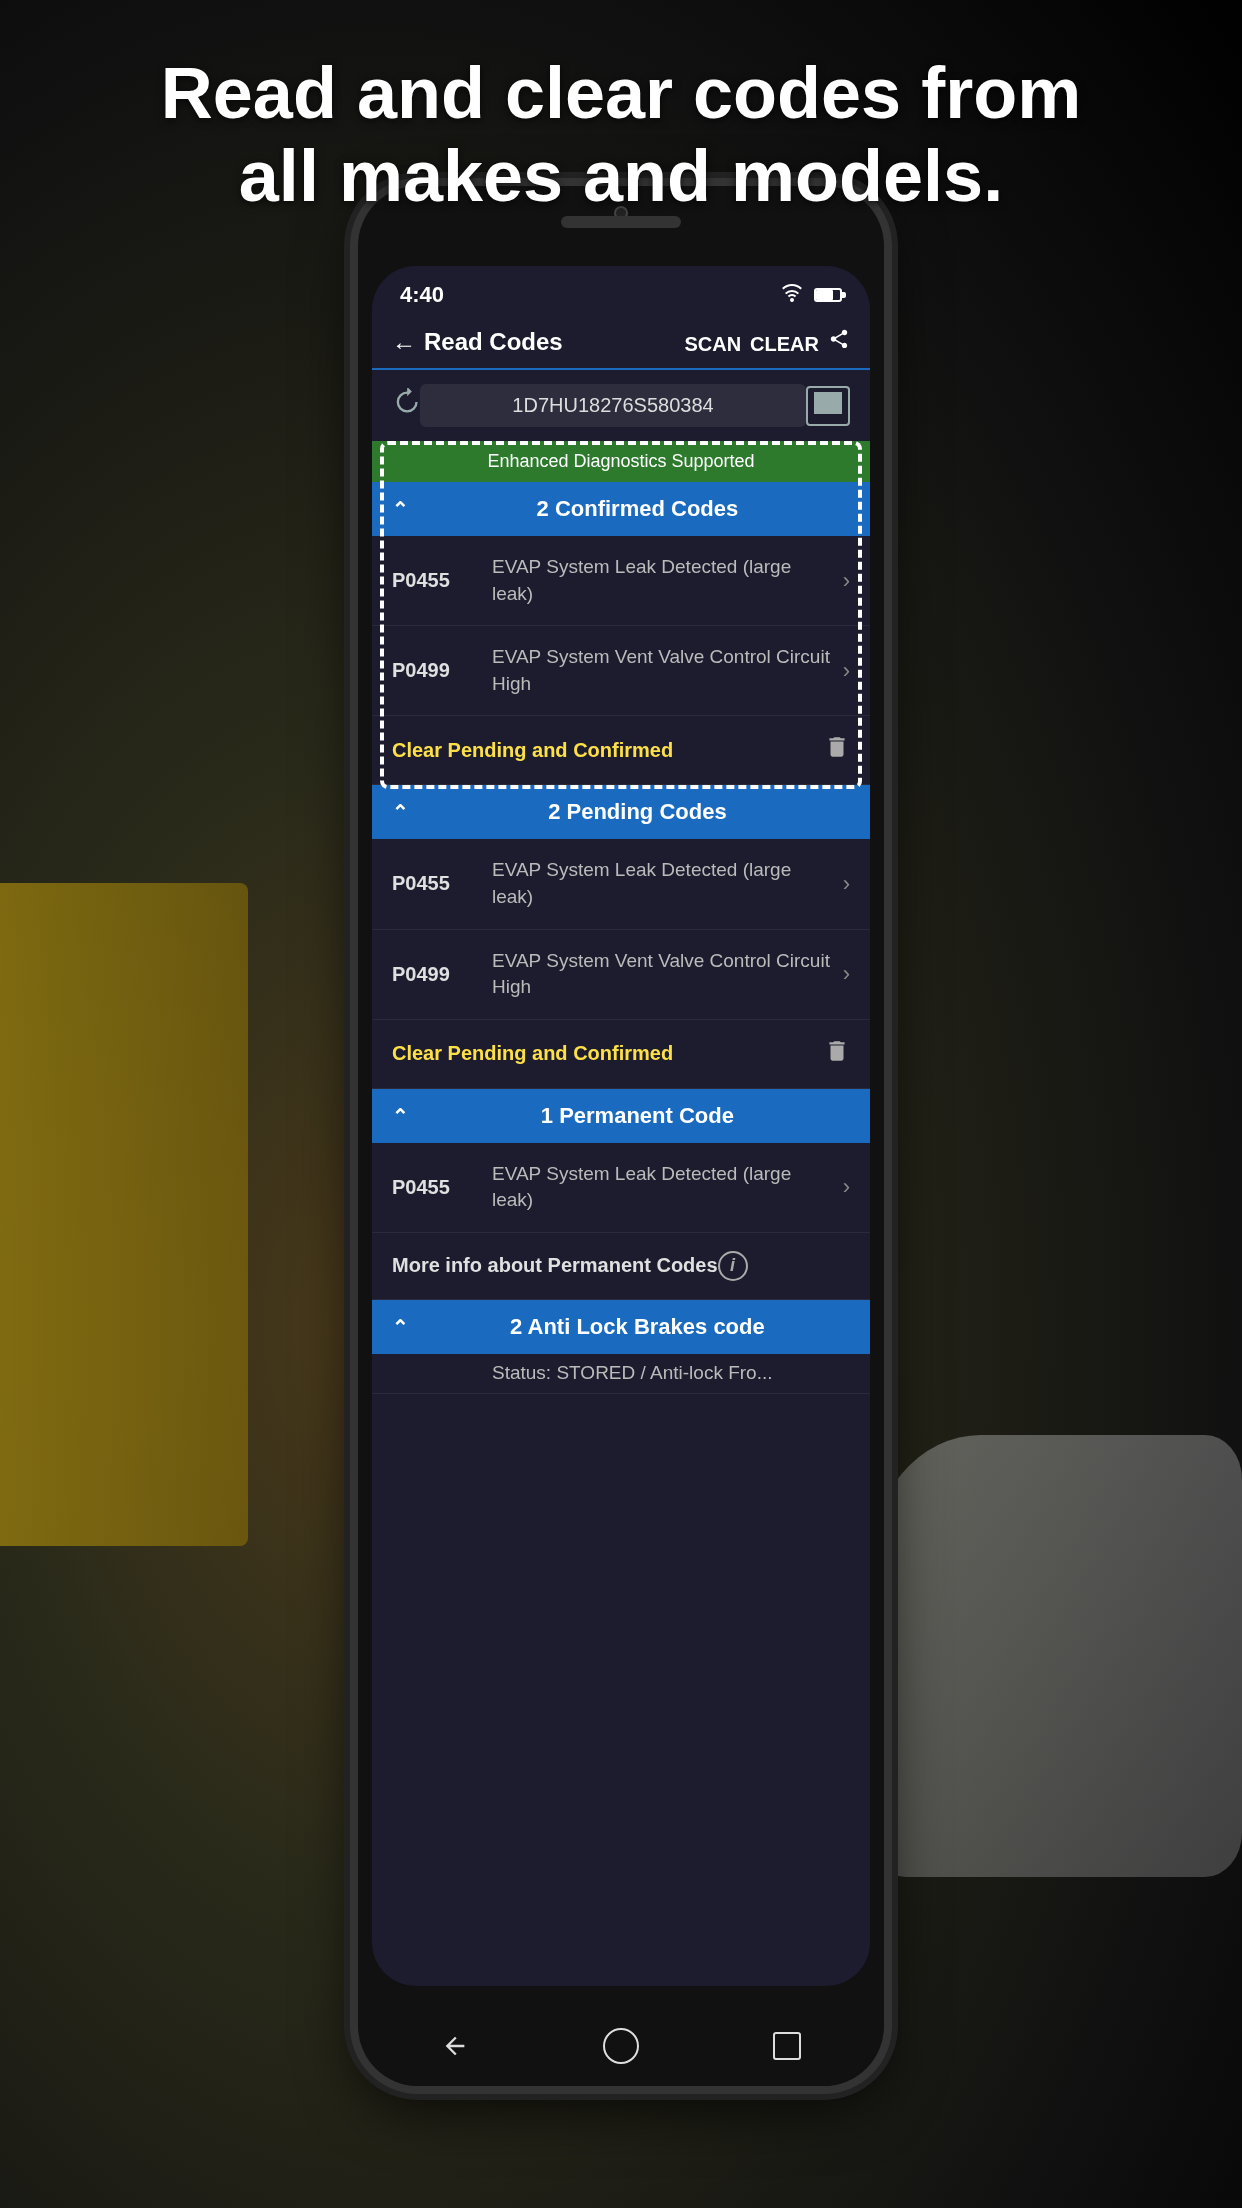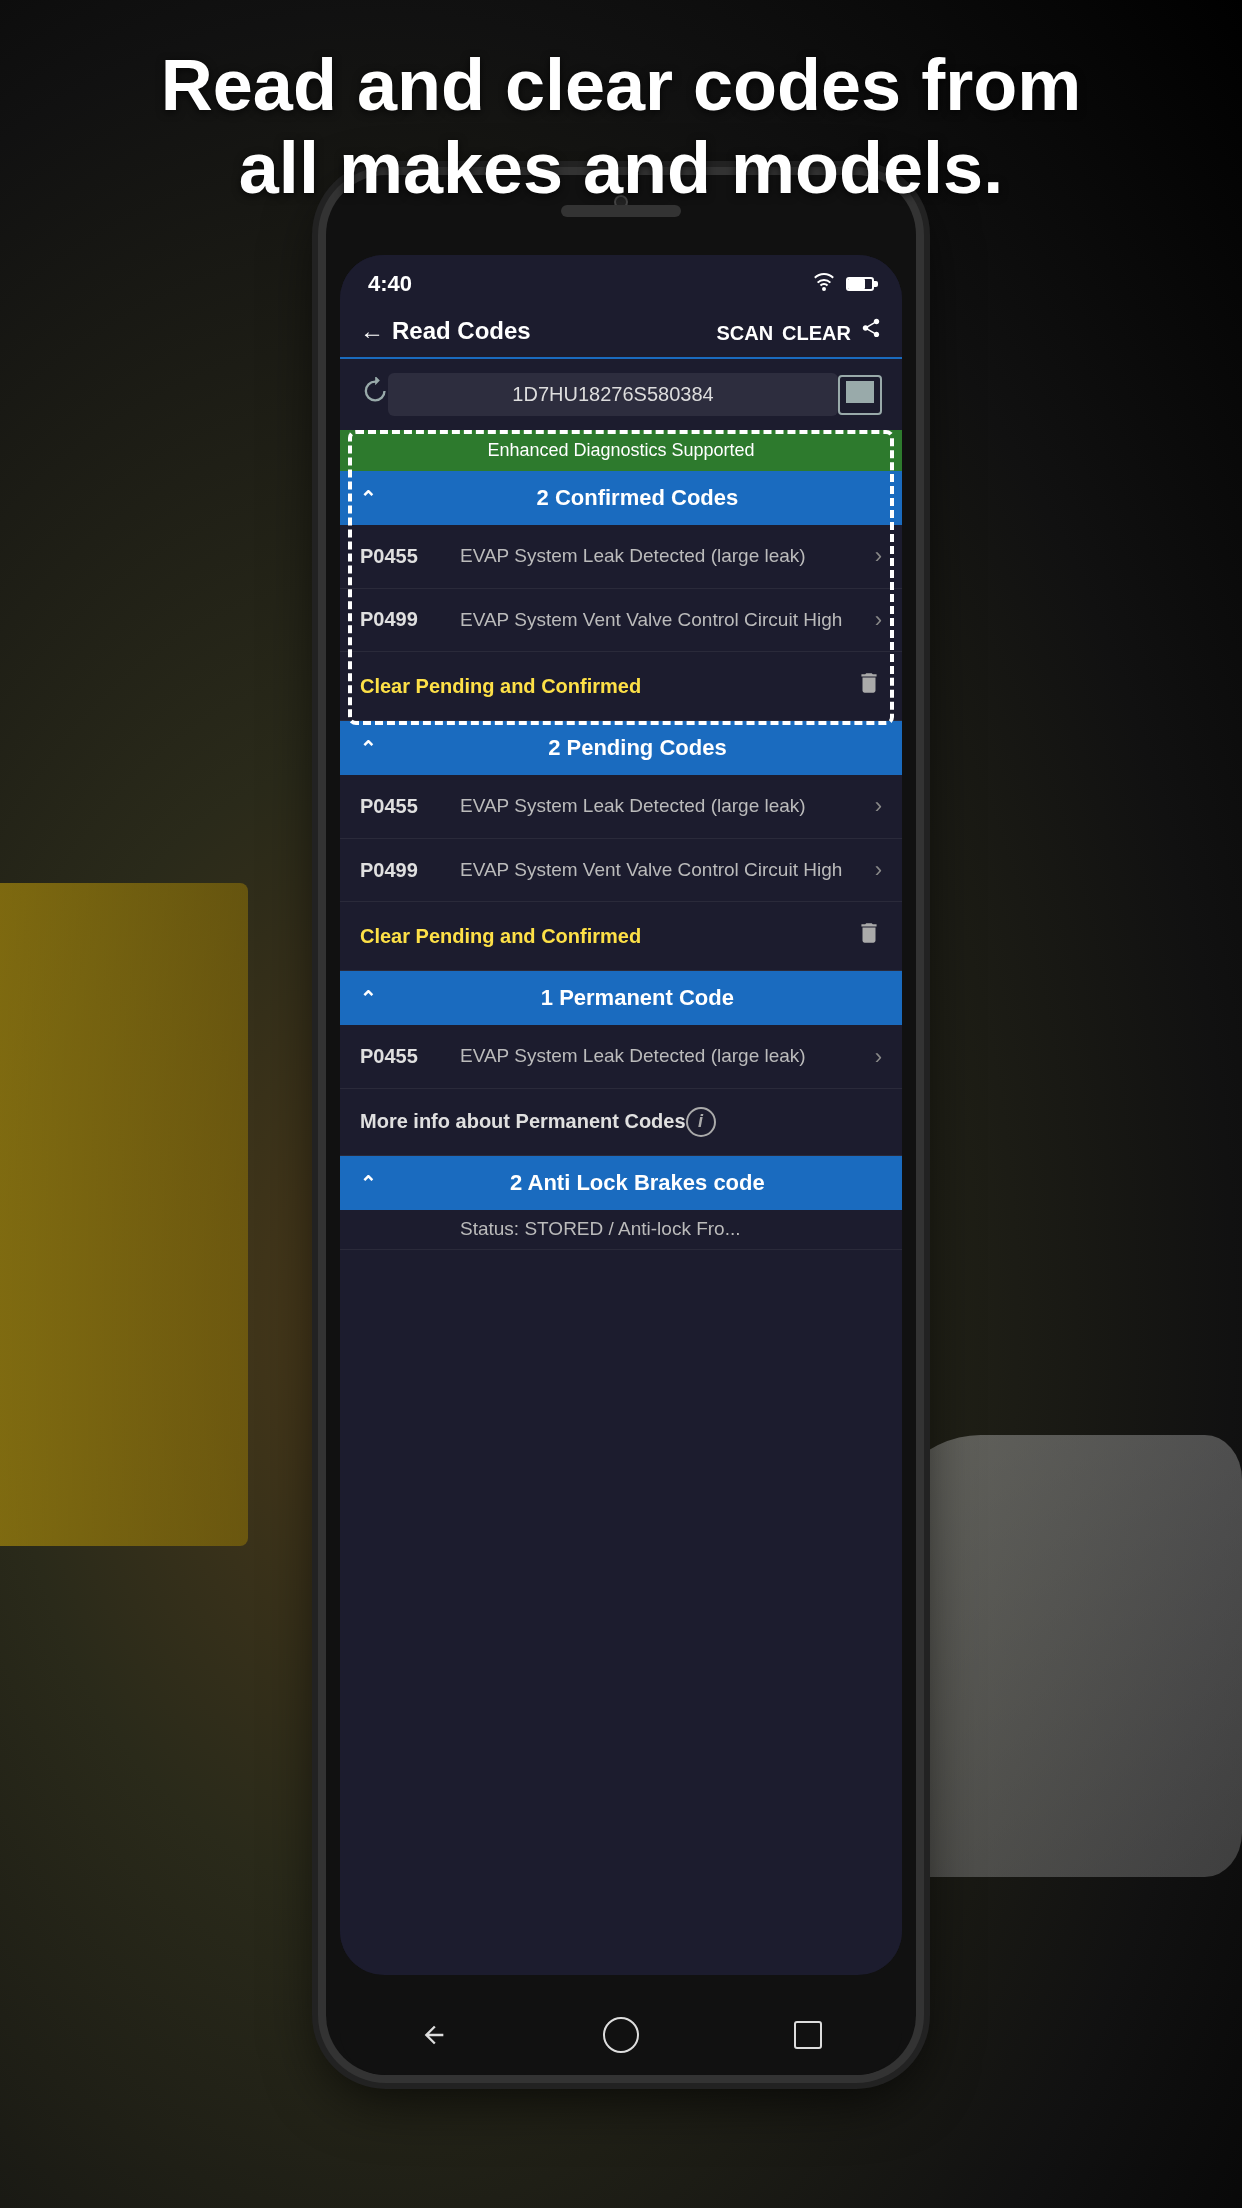--- a/index.html
+++ b/index.html
@@ -47,42 +47,42 @@
       width: 30%;
       height: 20%;
       background: linear-gradient(135deg, #c8c8c8, #888);
       opacity: 0.4;
       border-radius: 30% 10% 10% 10%;
     }
 
     
     .headline {
       position: absolute;
-      top: 44px;
+      top: 52px;
       left: 0; right: 0;
       text-align: center;
       z-index: 10;
       padding: 0 44px;
     }
 
     .headline-text {
       color: #ffffff;
       font-size: 72px;
       font-weight: 700;
       line-height: 1.15;
       text-shadow: 0 2px 8px rgba(0,0,0,0.7);
     }
 
     
     .phone-frame {
       position: absolute;
-      top: 175px;
+      top: 186px;
       left: 50%;
       transform: translateX(-50%);
-      width: 590px;
+      width: 526px;
       height: 1900px;
       background: #111;
       border-radius: 60px;
       box-shadow: 0 0 0 8px #333, 0 0 0 14px #222, 0 20px 60px rgba(0,0,0,0.8);
       z-index: 5;
       overflow: hidden;
     }
 
     
     .phone-screen {

